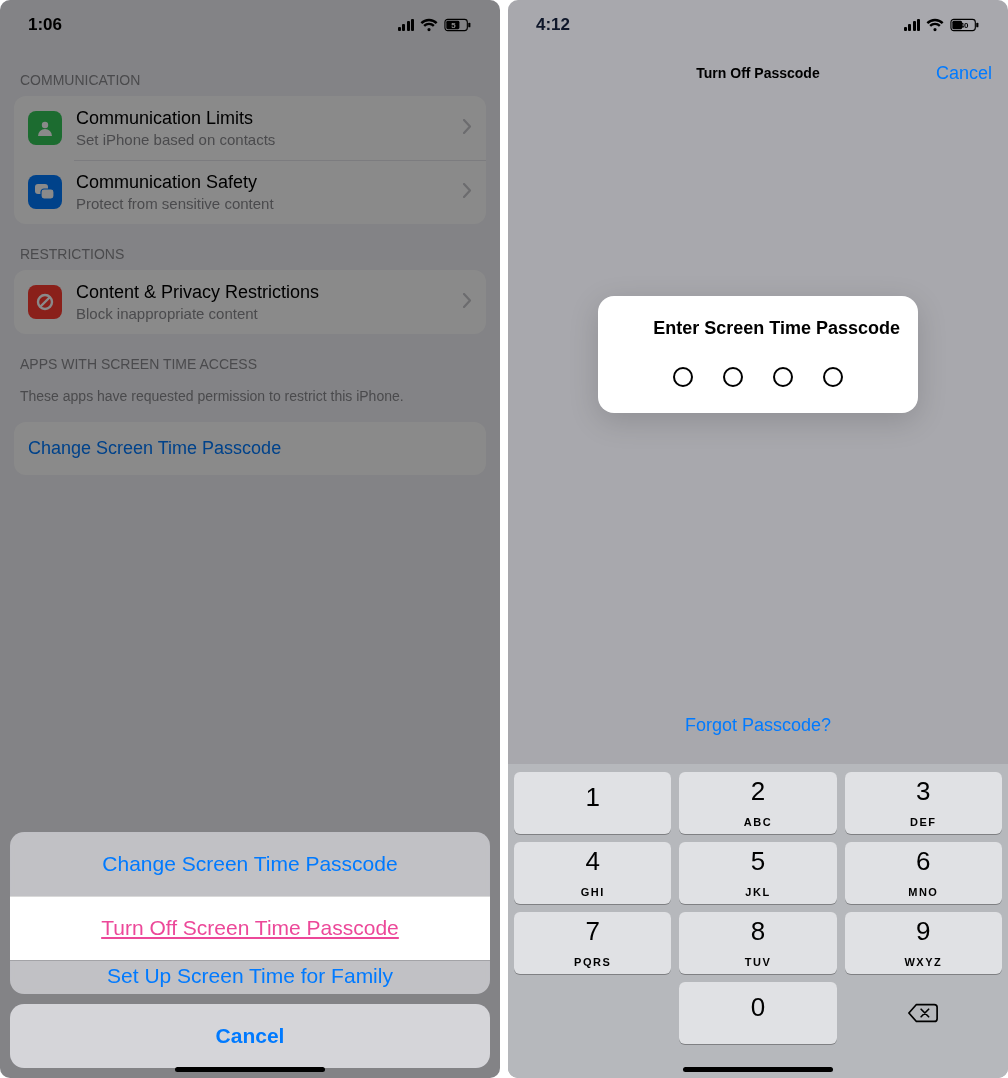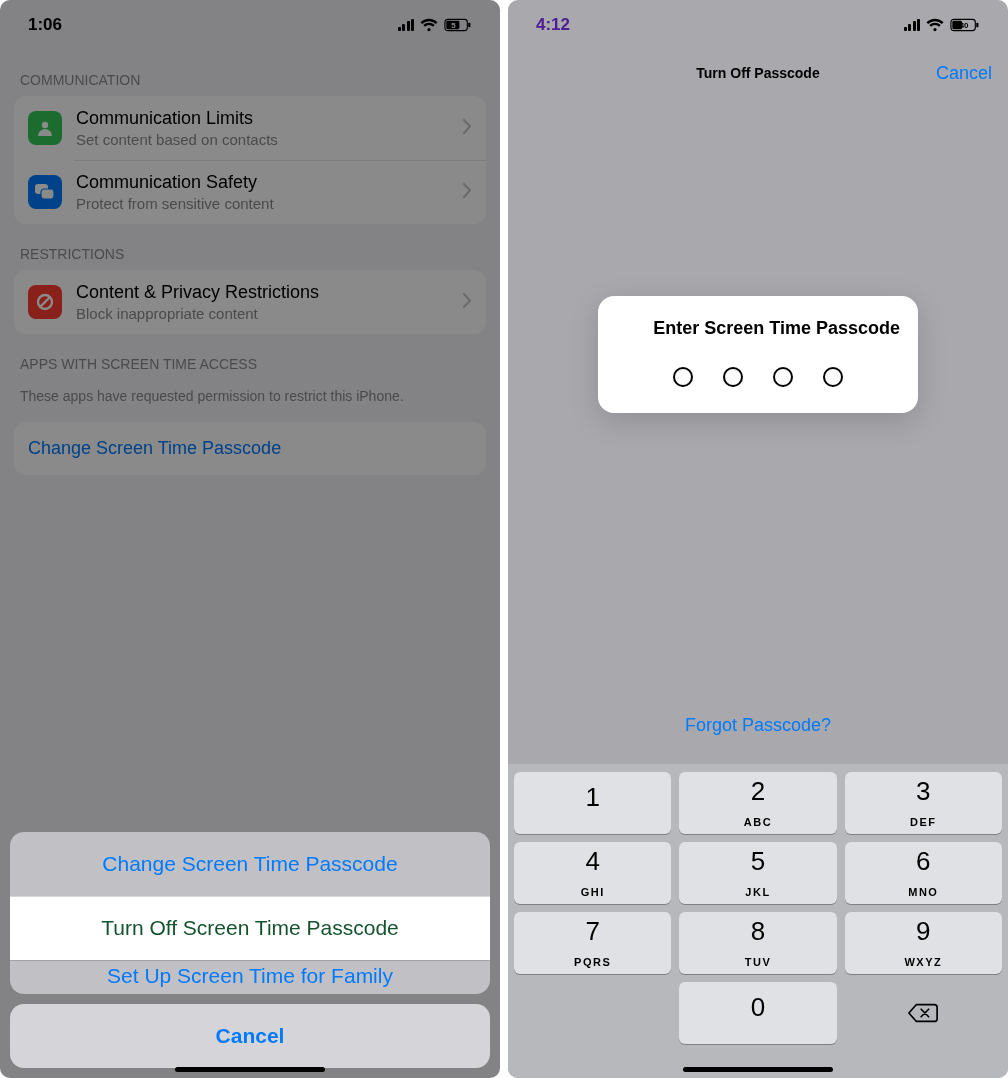--- a/index.html
+++ b/index.html
@@ -31,28 +31,28 @@
   .toggle { margin-left:auto; width:52px; height:32px; background:#34c759; border-radius:16px; position:relative; }
   .toggle::after { content:""; position:absolute; right:2px; top:2px; width:28px; height:28px; background:#fff; border-radius:50%; box-shadow:0 1px 3px rgba(0,0,0,.3); }
   .blue-link-row { padding: 16px 14px; font-size: 18px; color:#007aff; }
   .dim-overlay { position:absolute; inset:0; background:rgba(0,0,0,0.46); }
   
   .action-sheet { position:absolute; left:10px; right:10px; bottom:10px; }
   .sheet-group { background:rgba(230,230,235,0.62); border-radius:14px; overflow:hidden; backdrop-filter: blur(4px); }
   .sheet-btn { padding:20px 10px; text-align:center; font-size:21px; color:#007aff; position:relative; }
   .sheet-btn + .sheet-btn::before { content:""; position:absolute; top:0; left:0; right:0; height:1px; background:rgba(0,0,0,.15); }
   .sheet-btn.highlight { background:#fff; }
-  .sheet-btn.destructive { color:#14532d; }
+  .sheet-btn.destructive { color:#ec4899;text-decoration:underline; }
   .sheet-btn.hidden-peek { max-height:34px; overflow:hidden; padding-top:4px; color:#007aff; }
   .sheet-cancel { margin-top:10px; background:rgba(230,230,235,0.82); border-radius:14px; padding:20px 10px; text-align:center; font-size:21px; font-weight:600; color:#007aff; }
   .home-ind { position:absolute; left:50%; transform:translateX(-50%); bottom:6px; width:150px; height:5px; background:#000; border-radius:3px; }
   .phone-left .home-ind { z-index:50; }
   
   .phone-right { background:#a8a8ad; }
-  .phone-right .status-bar { color:#4c1d95; }
+  .phone-right .status-bar { color:#0f172a; }
   .nav-right { height:46px; display:flex; align-items:center; justify-content:center; position:relative; }
   .nav-right .nav-title { font-size:14px; font-weight:700; }
   .nav-right .cancel { position:absolute; right:16px; color:#007aff; font-size:18px; }
   .pass-card { margin: 200px auto 0 auto; width:320px; background:#fff; border-radius:16px; padding:22px 18px 26px 18px; text-align:right; box-shadow:0 8px 30px rgba(0,0,0,.15); }
   .pass-card .prompt { font-size:18px; font-weight:600; }
   .dots { display:flex; justify-content:center; gap:30px; margin-top:28px; }
   .dot { width:20px; height:20px; border:2px solid #000; border-radius:50%; }
   .bottom-area { position:absolute; left:0; right:0; bottom:0; }
   .forgot { text-align:center; color:#007aff; font-size:18px; padding:18px 0 28px 0; }
   .keypad { background:#b6b8bc; padding:8px 6px 26px 6px; }
@@ -98,21 +98,21 @@
     <div class="cell-group">
       <div class="cell">
         <div class="icon-box green">
           <svg width="20" height="20" viewBox="0 0 20 20">
               <circle cx="10" cy="7" r="3.2" fill="#fff"></circle>
               <path d="M3 18a7 7 0 0114 0" fill="#fff"></path>
             </svg>
         </div>
         <div class="cell-text">
           <div class="title">Communication Limits</div>
-          <div class="sub">Set content based on contacts</div>
+          <div class="sub">Set iPhone based on contacts</div>
         </div>
         <span class="chevron"><svg width="9" height="15" viewBox="0 0 9 15">
               <path d="M1 1l6 6.5L1 14" stroke="#c7c7cc" stroke-width="2.2" fill="none" stroke-linecap="round" stroke-linejoin="round"></path>
             </svg></span>
       </div>
       <div class="cell">
         <div class="icon-box blue">
           <svg width="22" height="18" viewBox="0 0 22 18">
               <rect x="1" y="1" width="13" height="10" rx="3" fill="#fff"></rect>
               <rect x="7" y="6" width="13" height="10" rx="3" fill="#fff" stroke="#007aff" stroke-width="1.2"></rect>

